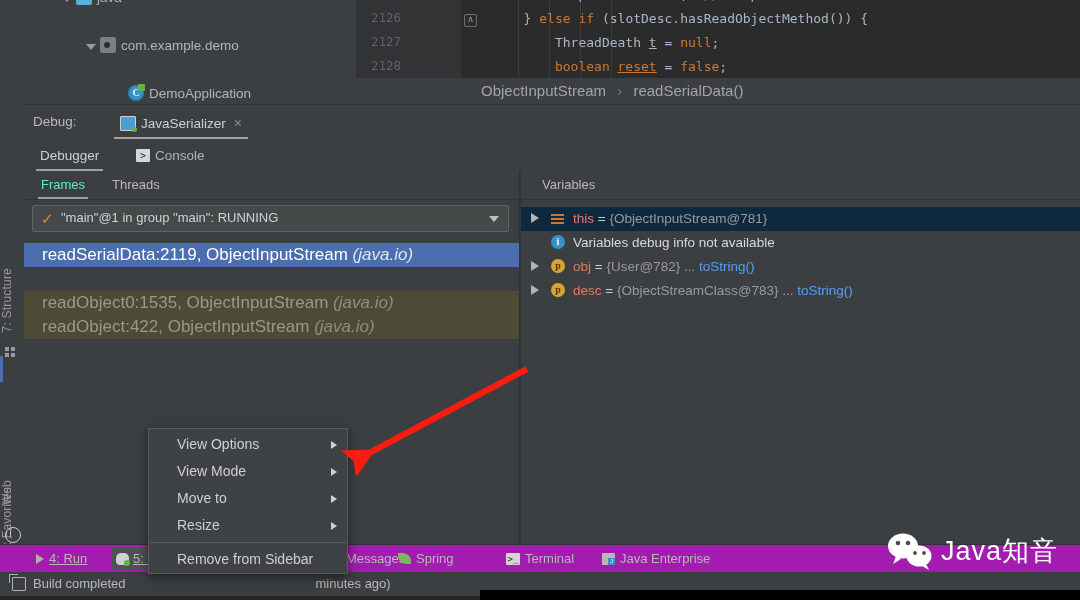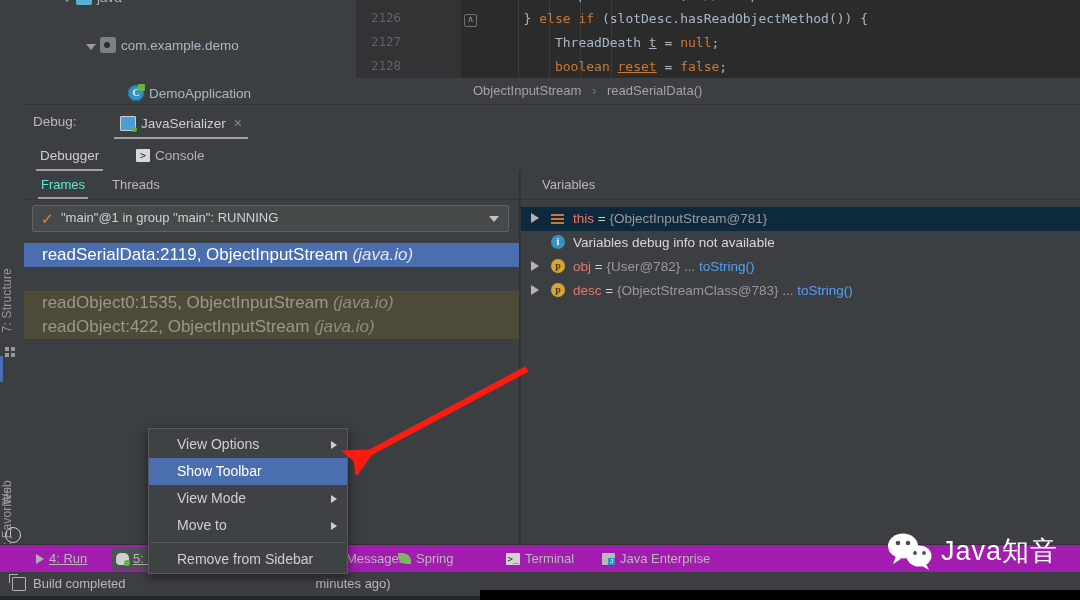--- a/index.html
+++ b/index.html
@@ -86,22 +86,22 @@
     position: absolute; left: 105px; white-space: pre;
     font-family: "DejaVu Sans Mono", monospace; font-size: 13px;
     color: #a9b7c6;
   }
   .kw { color:#cc7832; }
   .id-u { color:#a9b7c6; text-decoration: underline; }
   .pl { color:#a9b7c6; }
 
   
   #breadcrumb {
-    position: absolute; left: 348px; top: 78px; width: 724px; height: 26px;
-    background: #3c3f41; color: #a4a4a4; font-size: 13px;
+    position: absolute; left: 356px; top: 78px; width: 724px; height: 26px;
+    background: #3c3f41; color: #a4a4a4; font-size: 15px;
     line-height: 26px;
   }
   #breadcrumb .bc-inner { margin-left: 125px; }
   .bc-sep { color:#7a7a7a; margin: 0 7px; }
 
   
   #bc-left-strip {
     position:absolute; left:356px; top:78px; width:4px; height:26px; background:#0d293e;
   }
 
@@ -543,29 +543,30 @@
         <span class="var-text"><span class="var-name">desc</span><span class="var-eq"> = </span><span class="var-val">{ObjectStreamClass@783} ... </span><span class="var-link">toString()</span></span>
       </div>
     </div>
   </div>
 
   <div id="ctx-menu">
     <div class="mi">
       <span>View Options</span>
       <span class="sub-caret"></span>
     </div>
-    <div class="mi hl">
-      <span>Show Toolbar</span>
-    </div>
     <div class="mi">
       <span>View Mode</span>
       <span class="sub-caret"></span>
     </div>
     <div class="mi">
       <span>Move to</span>
+      <span class="sub-caret"></span>
+    </div>
+    <div class="mi">
+      <span>Resize</span>
       <span class="sub-caret"></span>
     </div>
     <div class="mi-sep"></div>
     <div class="mi">
       <span>Remove from Sidebar</span>
     </div>
 
   </div>
 
   <svg id="red-arrow" viewBox="0 0 210 115">

